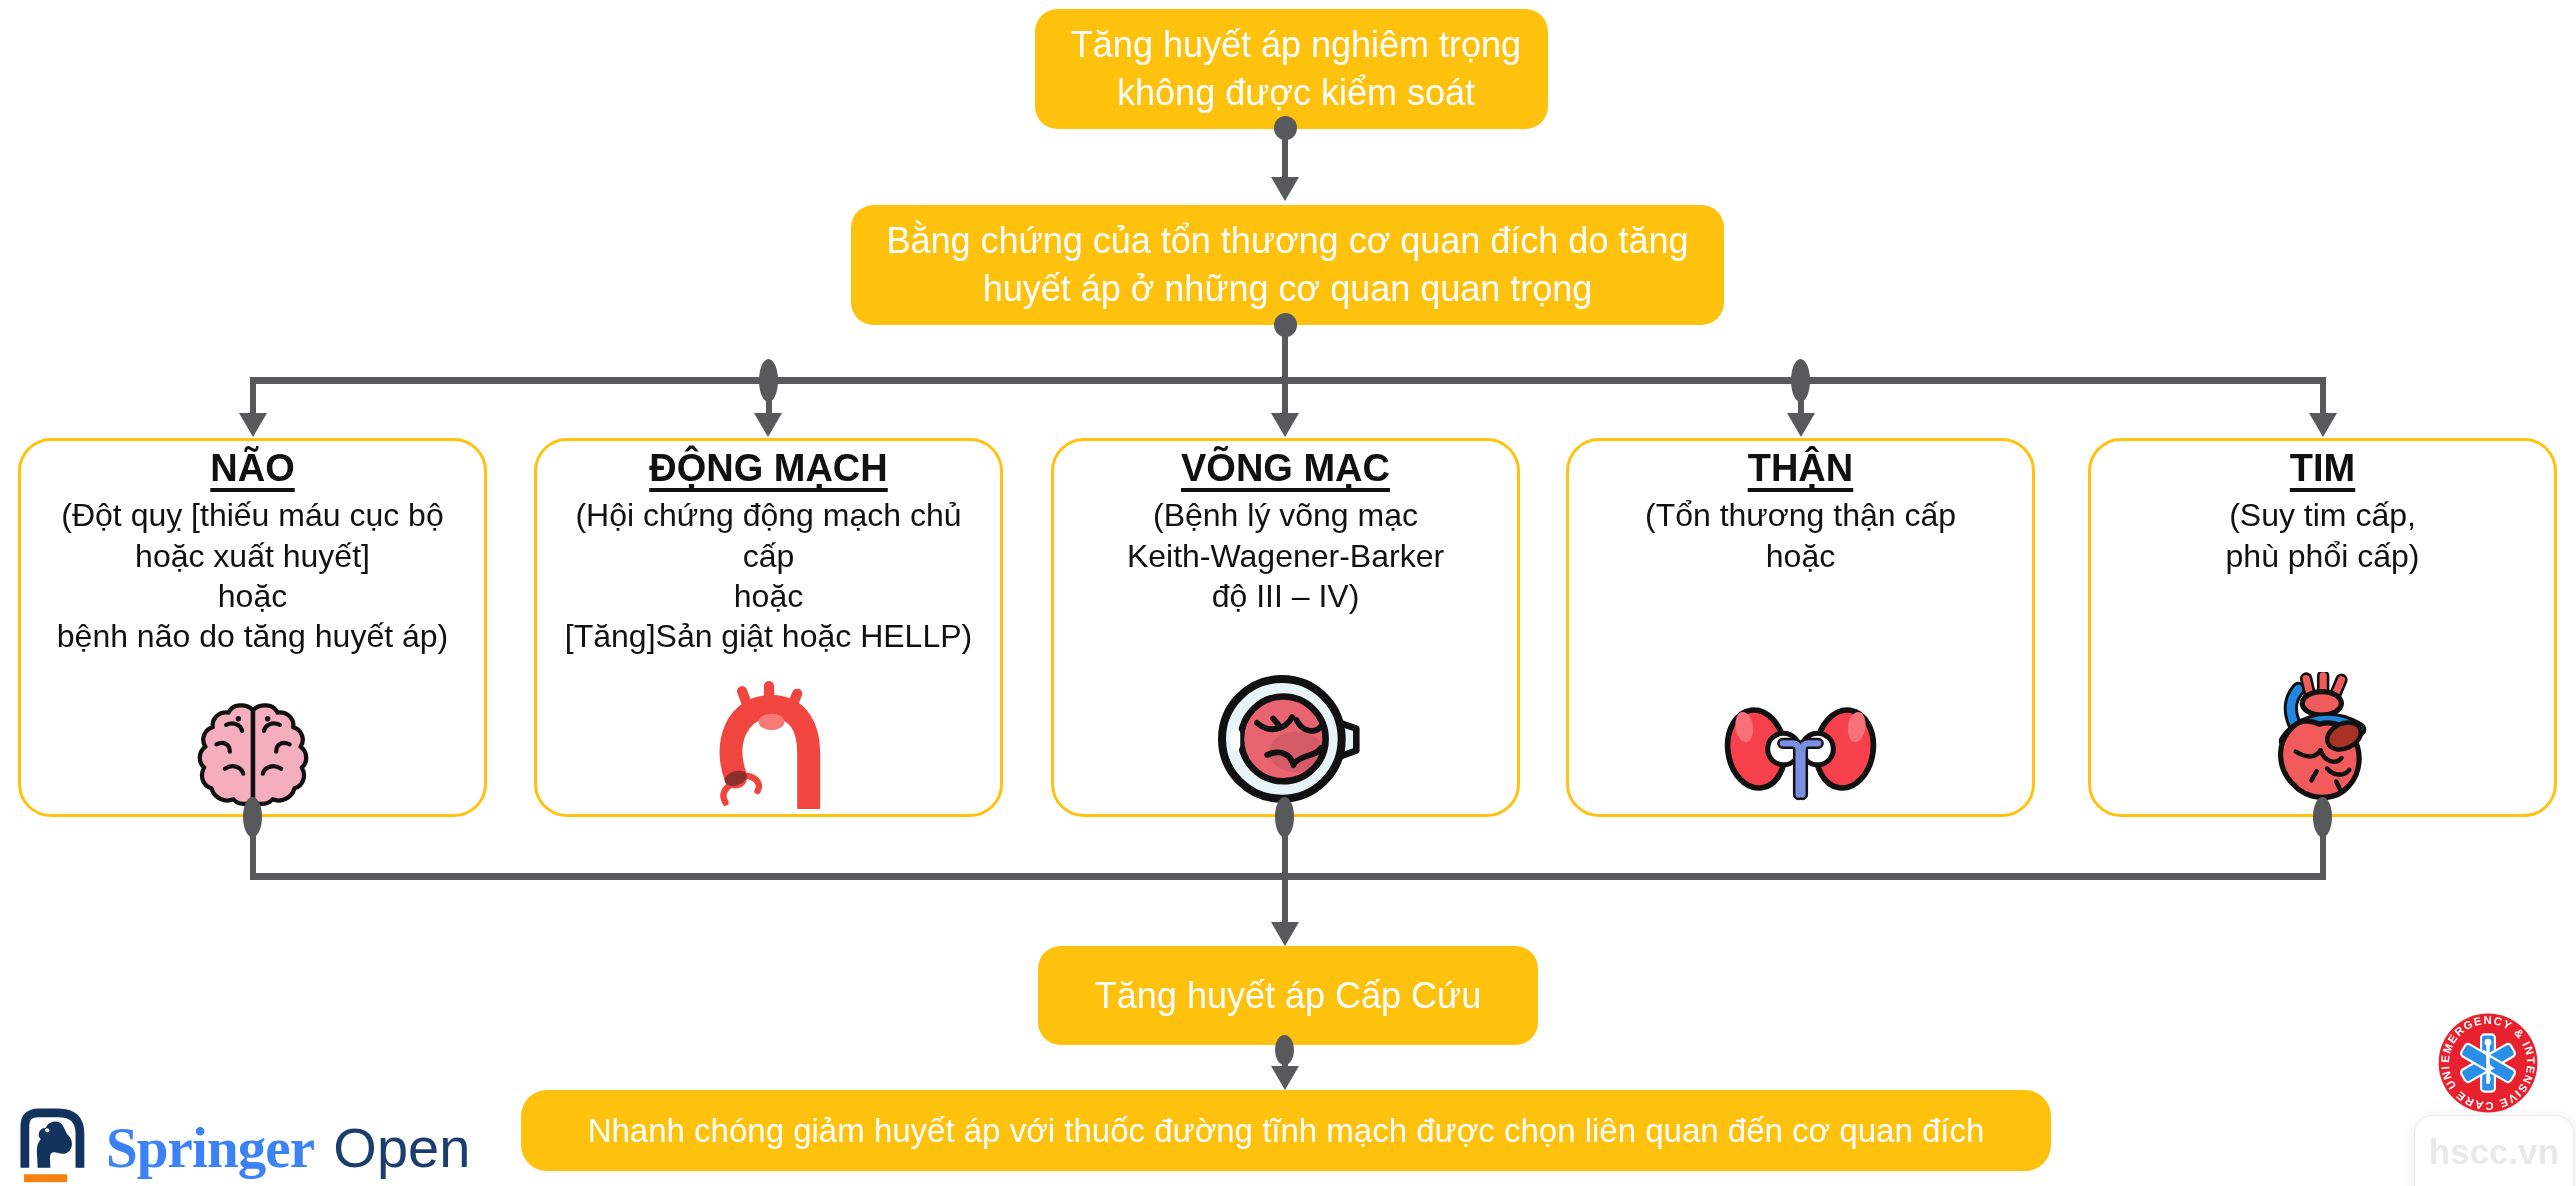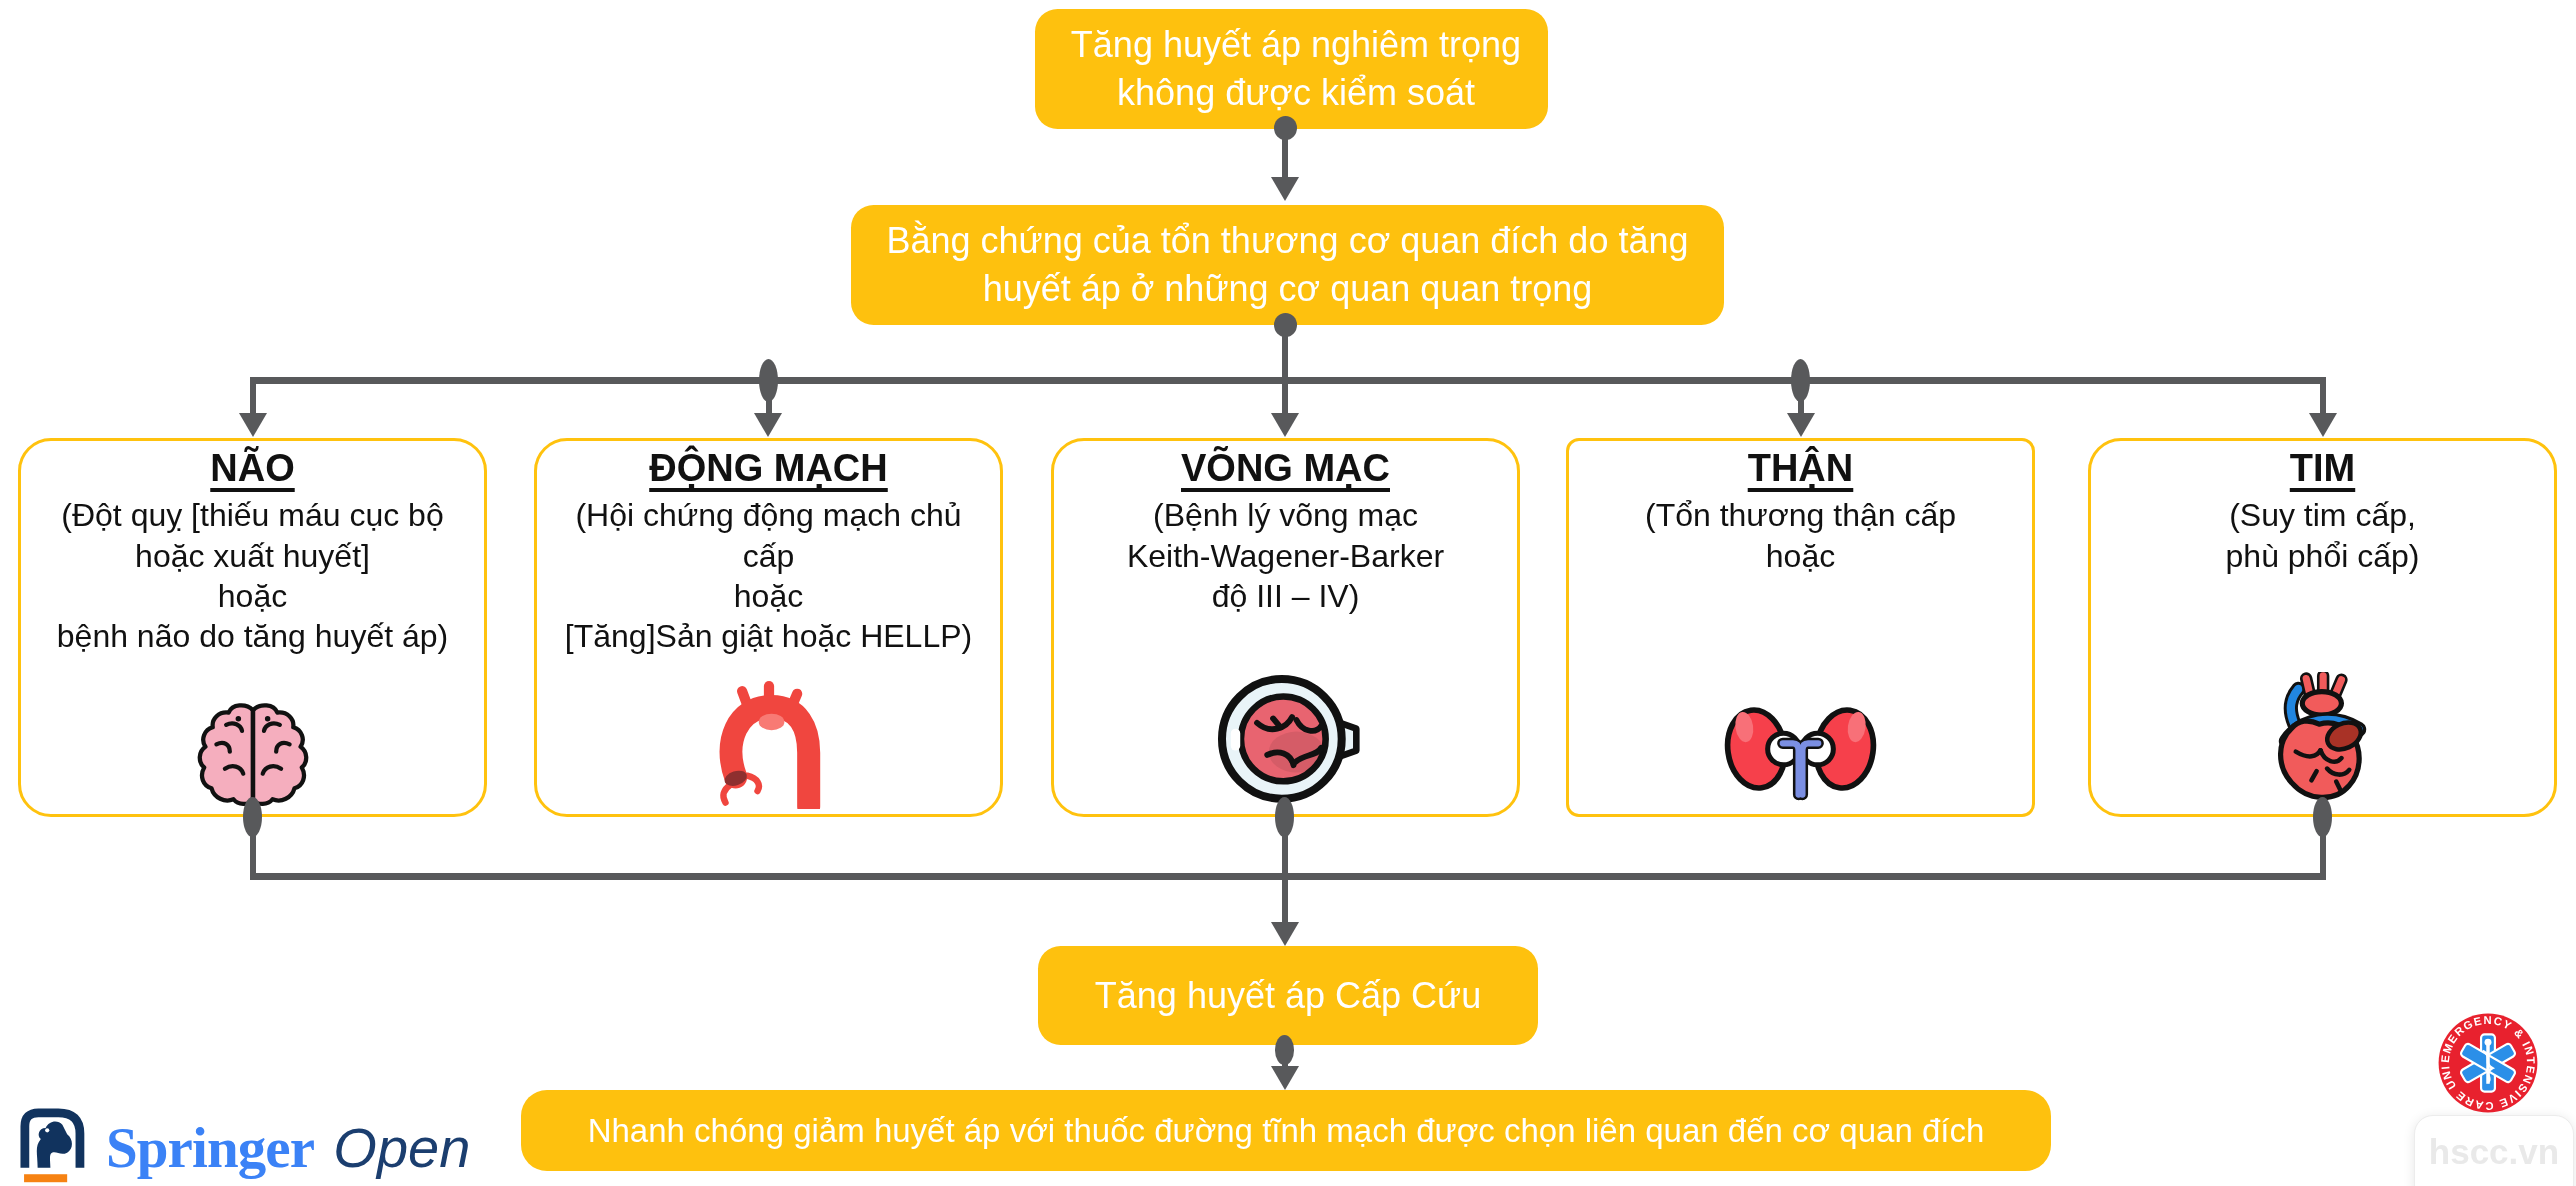--- a/index.html
+++ b/index.html
@@ -26,21 +26,21 @@
   .dot{position:absolute;background:#58595B;border-radius:50%;}
   .arrow{position:absolute;width:0;height:0;border-left:14px solid transparent;
          border-right:14px solid transparent;border-top:24px solid #58595B;}
 
   #bottom-bar{white-space:nowrap;font-size:33px;}
 
   #springer-logo{position:absolute;left:12px;top:1104px;display:flex;align-items:center;gap:14px;}
   #springer-logo .word-bold{font-family:"Liberation Serif", serif;font-weight:bold;
         font-size:57px;color:#3b82f6;letter-spacing:-0.9px;}
   #springer-logo .word-light{font-family:"Liberation Sans", sans-serif;font-weight:400;
-        font-size:56px;color:#1B3E6F;margin-left:5.2px;font-style:italic;}
+        font-size:56px;color:#1B3E6F;margin-left:5.2px;}
 
   #hscc-card{position:absolute;left:2414px;top:1115px;width:158px;height:87px;background:#fff;
         border:0.9px solid #ececec;border-radius:19px;box-shadow:0 2.6px 12px rgba(0,0,0,0.10);
         text-align:center;z-index:1;}
   #hscc-card .wm{margin-top:15.6px;font-size:35px;font-weight:bold;color:#e9e9e9;}
   #hscc-badge{position:absolute;left:2436px;top:1011px;z-index:2;}
 </style>
 </head>
 <body>
 
@@ -146,21 +146,21 @@
           <path d="M120,78 C128,94 146,98 154,86"></path>
           <path d="M80,126 C96,118 112,124 116,140"></path>
           <path d="M118,136 C132,124 148,128 154,116"></path>
           <path d="M88,76 l10,12"></path>
         </g>
         <rect x="30" y="90" width="13" height="30" rx="6.5" fill="#ffffff"></rect>
       </svg>
     </div>
   </div>
 
-  <div class="card" style="left:1566px;border-radius:13px;">
+  <div class="card" style="left:1566px;">
     <div class="title">THẬN</div>
     <div class="body-lines">
       <div>(Tổn thương thận cấp</div>
       <div>hoặc</div>
     </div>
     <div class="icon-wrap">
       <svg width="181" height="120" viewBox="0 0 280 190">
         <g transform="rotate(-8 70 95)">
           <ellipse cx="70" cy="95" rx="45" ry="62" fill="#F6404B" stroke="#111" stroke-width="9"></ellipse>
           <ellipse cx="56" cy="58" rx="14" ry="24" fill="#F87078"></ellipse>

